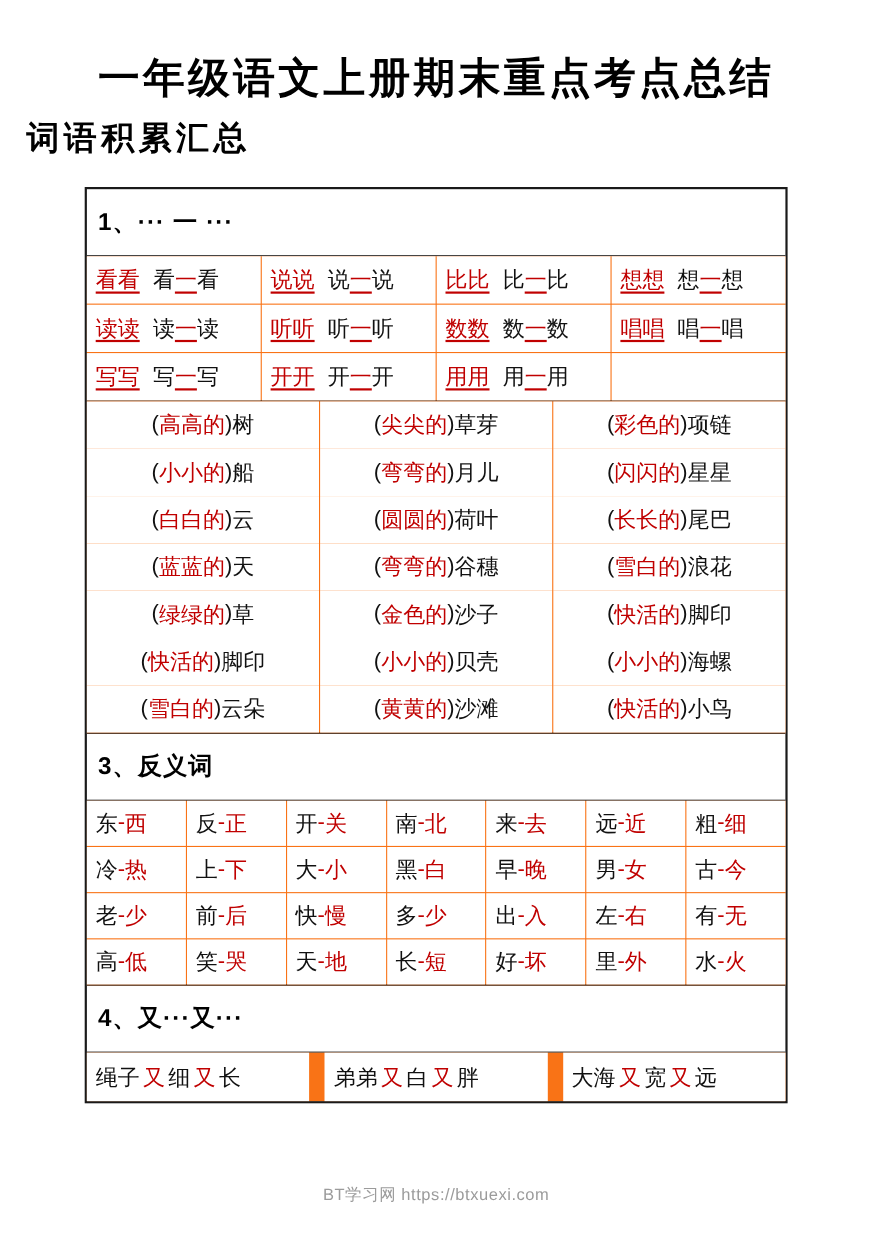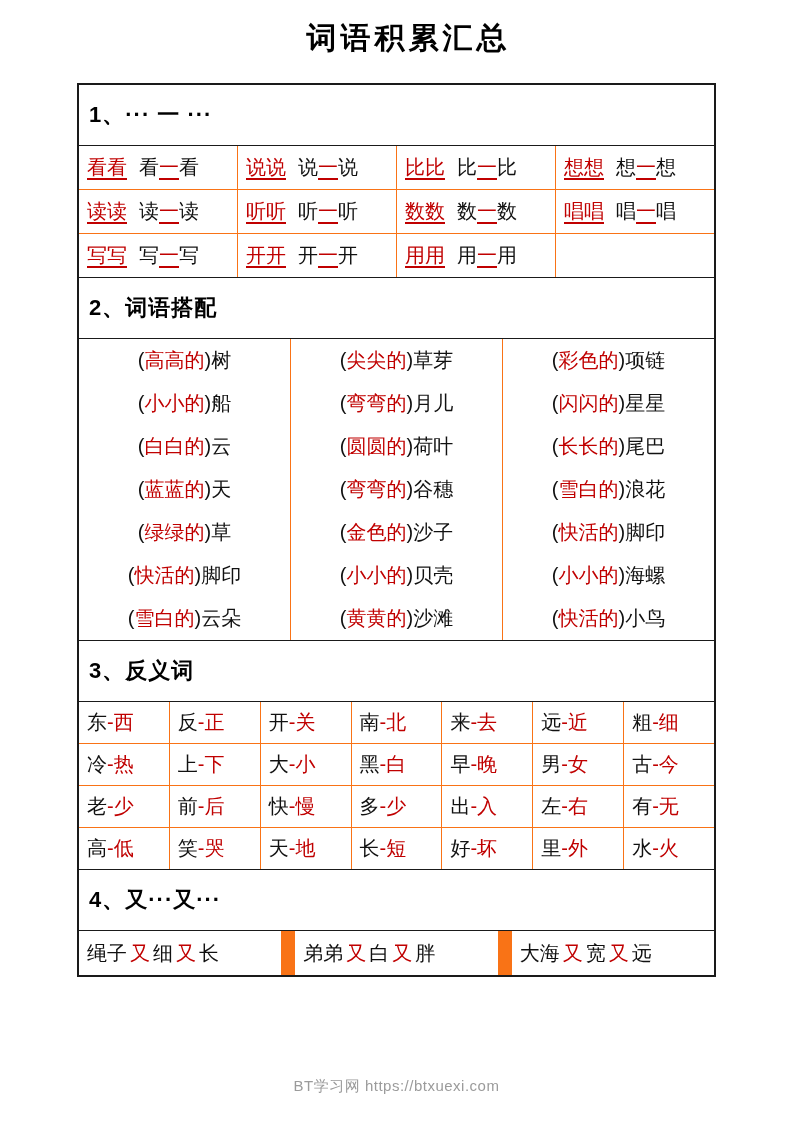--- a/index.html
+++ b/index.html
@@ -10,21 +10,21 @@
     color:#111111;
     margin:0 auto;
   }
   .page { position:relative; width:793px; height:1122px; overflow:hidden; background:#fff; }
 
   .page-title {
     text-align:center; margin-top:46px;
     font-size:38px; font-weight:bold; letter-spacing:3px; color:#000;
   }
   .page-subtitle {
-    text-align:center; margin-top:18px;
+    margin-top:8px;
     font-size:30px; font-weight:bold; letter-spacing:4px; color:#000;padding-left:24px;
   }
 
   .sheet {
     width:639px; margin:24px auto 0 auto;
     border:2px solid #1a1a1a;
     background:#fff;
   }
 
   .sec-header {
@@ -57,20 +57,21 @@
     position:absolute; left:0; right:0; bottom:26px;
     text-align:center; color:#9b9b9b; font-size:15px;
     letter-spacing:0.5px;
   }
 </style>
 </head>
 <body>
 
 <div class="page">
 
+  <h1 class="page-title">一年级语文上册期末重点考点总结</h1>
   <h2 class="page-subtitle">词语积累汇总</h2>
 
   <div class="sheet">
 
     <div class="sec-header">1、··· 一 ···</div>
     <div class="grid grid-s1">
 
         <div class="cell">
           <span class="red u">看看</span>
           <span class="sp"></span>
@@ -161,21 +162,20 @@
 
         <div class="cell">
           <span class="red u"></span>
           <span class="sp"></span>
           <span></span>
           <span class="red u"></span>
           <span></span>
         </div>
       </div>
 
-    <div class="sec-header">2、词语搭配</div>
     <div class="grid grid-s2">
 
         <div class="cell">
           <span>(</span>
           <span class="red">高高的</span>
           <span>)</span>
           <span>树</span>
         </div>
 
         <div class="cell">

